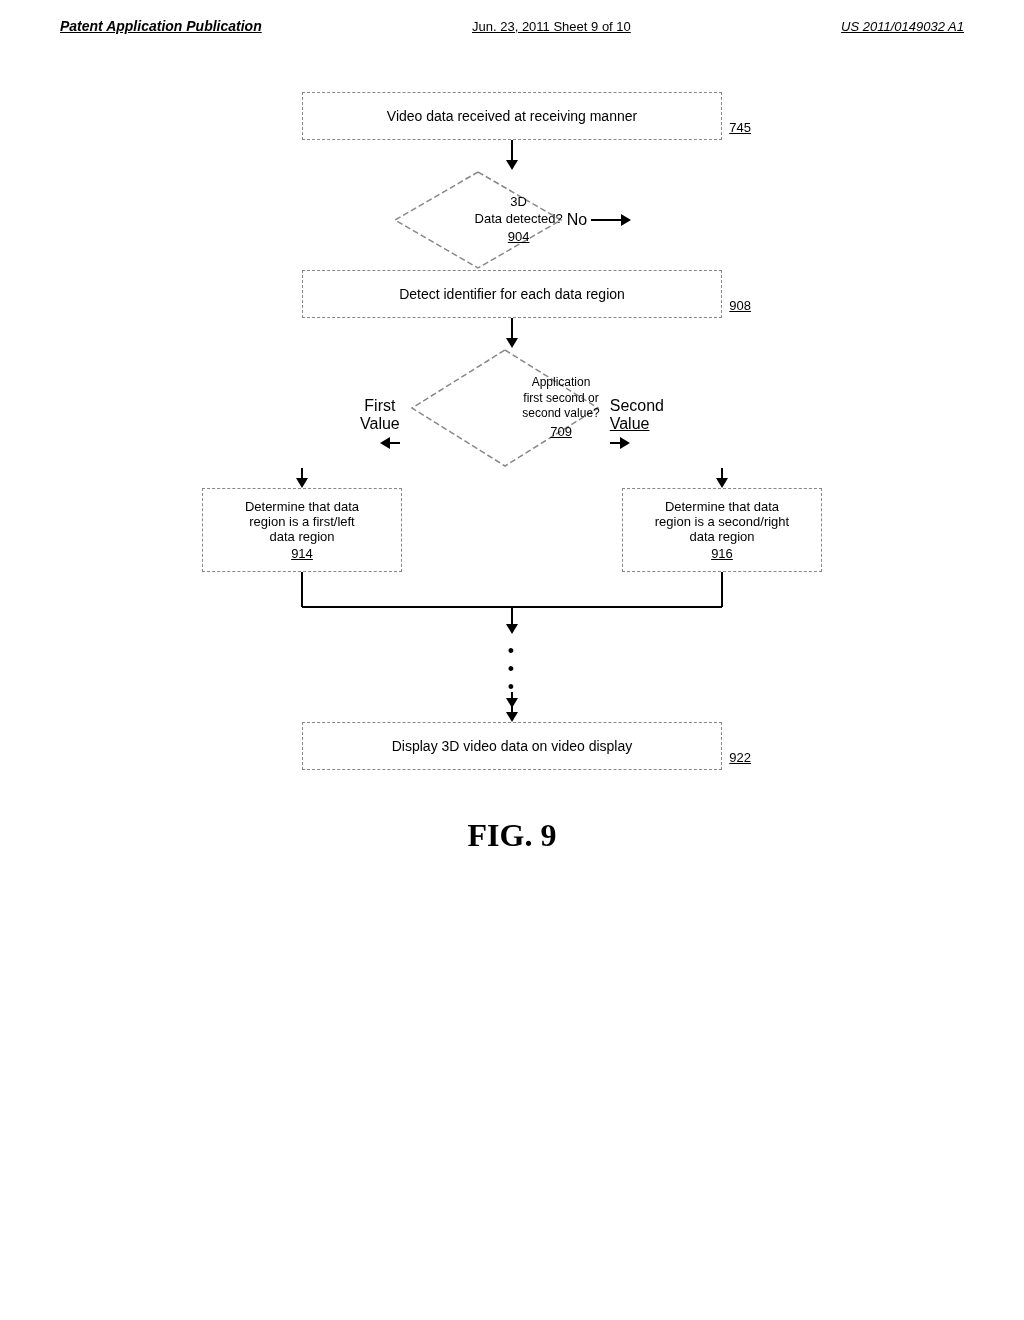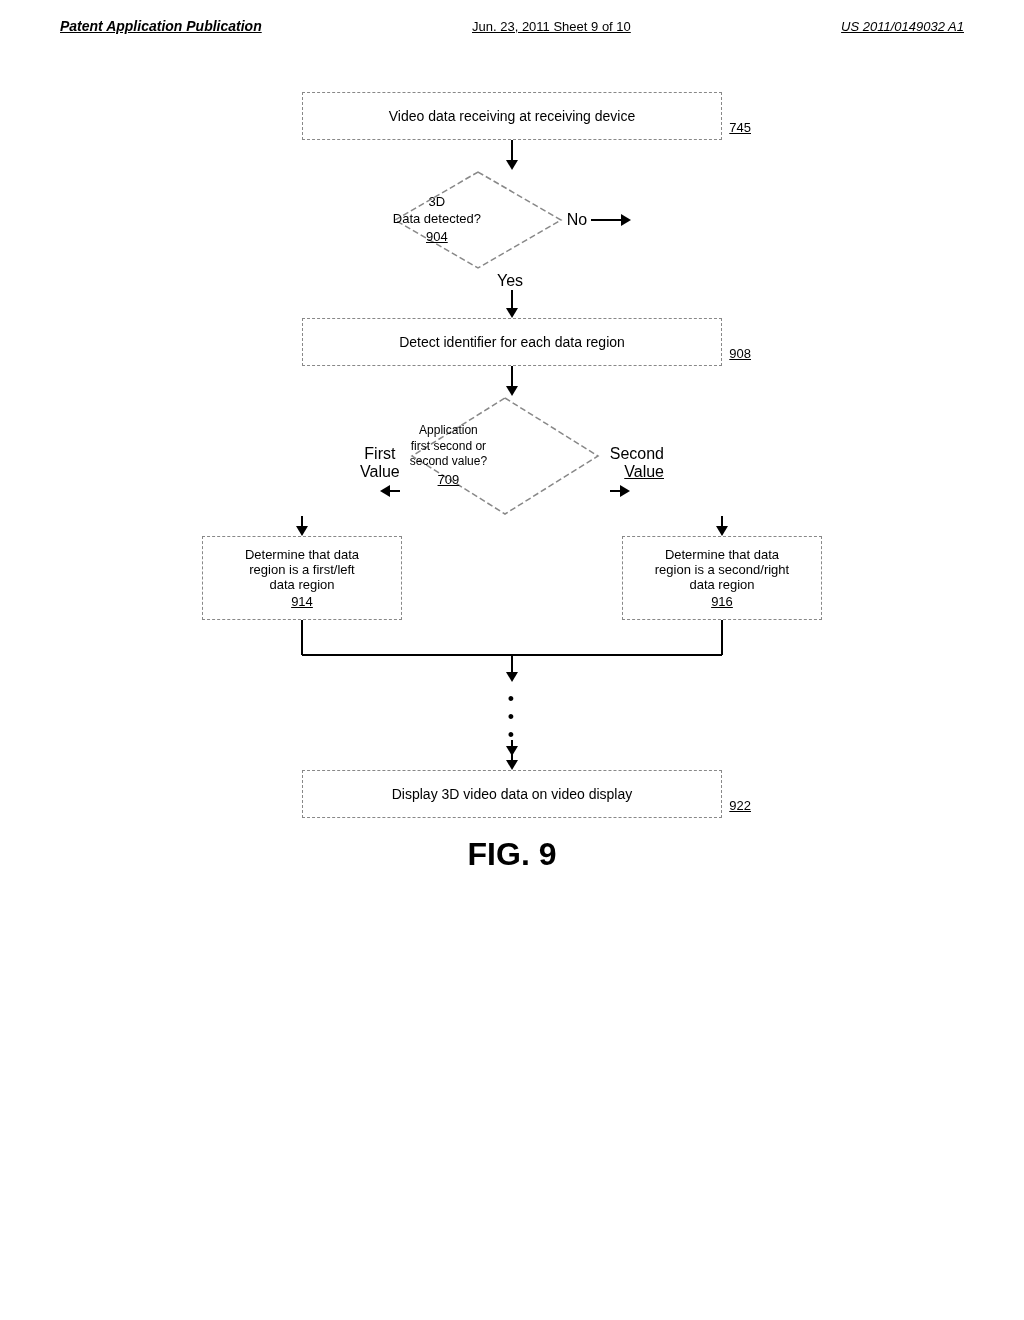--- a/index.html
+++ b/index.html
@@ -59,21 +59,21 @@
     .fc-box-narrow {
       width: 200px;
       min-height: 64px;
     }
     .fc-diamond {
       width: 170px;
       height: 100px;
       position: relative;
       display: flex;
       align-items: center;
-      justify-content: flex-start;
+      justify-content: flex-end;
     }
     .fc-diamond svg {
       position: absolute;
       top: 0; left: 0;
       width: 100%;
       height: 100%;
     }
     .fc-diamond-text {
       position: relative;
       z-index: 2;
@@ -156,21 +156,21 @@
 <div class="header">
   <div class="header-left">Patent Application Publication</div>
   <div class="header-center">Jun. 23, 2011   Sheet 9 of 10</div>
   <div class="header-right">US 2011/0149032 A1</div>
 </div>
 
 <div class="diagram-area">
 
   <div class="relative-wrap" style="margin-top:10px;">
     <div class="fc-box fc-box-wide">
-      <span>Video data receiving at receiving device</span>
+      <span>Video data received at receiving manner</span>
       <span class="step-num">745</span>
     </div>
   </div>
 
   <div class="arrow-down" style="height:30px;">
     <div class="arrow-line" style="flex:1;"></div>
     <div class="arrow-head-down"></div>
   </div>
 
   <div style="display:flex; align-items:center; position:relative;">
@@ -189,29 +189,20 @@
     <div style="display:flex; align-items:center; margin-left:4px;">
       <span class="label-text" style="margin-right:4px;">No</span>
       <div class="h-arrow">
         <div class="h-arrow-line" style="width:30px;"></div>
         <div class="h-arrow-head-right"></div>
       </div>
     </div>
 
   </div>
 
-  <div style="display:flex; flex-direction:column; align-items:center; position:relative; width:170px;">
-    <div style="display:flex; align-items:center; margin-top:2px;">
-      <span class="label-text" style="margin-right:4px;">Yes</span>
-    </div>
-    <div class="arrow-down" style="height:28px;">
-      <div class="arrow-line" style="flex:1;"></div>
-      <div class="arrow-head-down"></div>
-    </div>
-  </div>
 
   <div class="relative-wrap">
     <div class="fc-box fc-box-wide">
       <span>Detect identifier for each data region</span>
       <span class="step-num">908</span>
     </div>
   </div>
 
   <div class="arrow-down" style="height:30px;">
     <div class="arrow-line" style="flex:1;"></div>
@@ -234,21 +225,21 @@
       </svg>
       <div class="fc-diamond-text" style="font-size:12px;">
         <span>Application</span><br>
         <span>first second or</span><br>
         <span>second value?</span><br>
         <span class="step-num-below">709</span>
       </div>
     </div>
 
     <div style="display:flex; flex-direction:column; align-items:flex-start; margin-left:10px; margin-top:30px;">
-      <span class="label-text" style="text-align:right; margin-bottom:4px;">Second<br><u>Value</u></span>
+      <span class="label-text" style="text-align:left; margin-bottom:4px;">Second<br><u>Value</u></span>
       <div style="display:flex; align-items:center;">
         <div class="h-arrow-line" style="width:10px;"></div>
         <div class="h-arrow-head-right"></div>
       </div>
     </div>
   </div>
 
   <div style="display:flex; align-items:flex-start; width:620px; justify-content:space-between; margin-top:0px;">
 
     <div style="display:flex; flex-direction:column; align-items:center; width:200px;">
@@ -312,15 +303,15 @@
     <div class="arrow-head-down"></div>
   </div>
 
   <div class="relative-wrap">
     <div class="fc-box fc-box-wide">
       <span>Display 3D video data on video display</span>
       <span class="step-num">922</span>
     </div>
   </div>
 
-  <div class="fig-label" style="margin-top:18px;">FIG. 9</div>
+  <div class="fig-label" style="margin-top:47px;font-family:Liberation Serif, serif;">FIG. 9</div>
 
 </div>
 
 </body></html>

